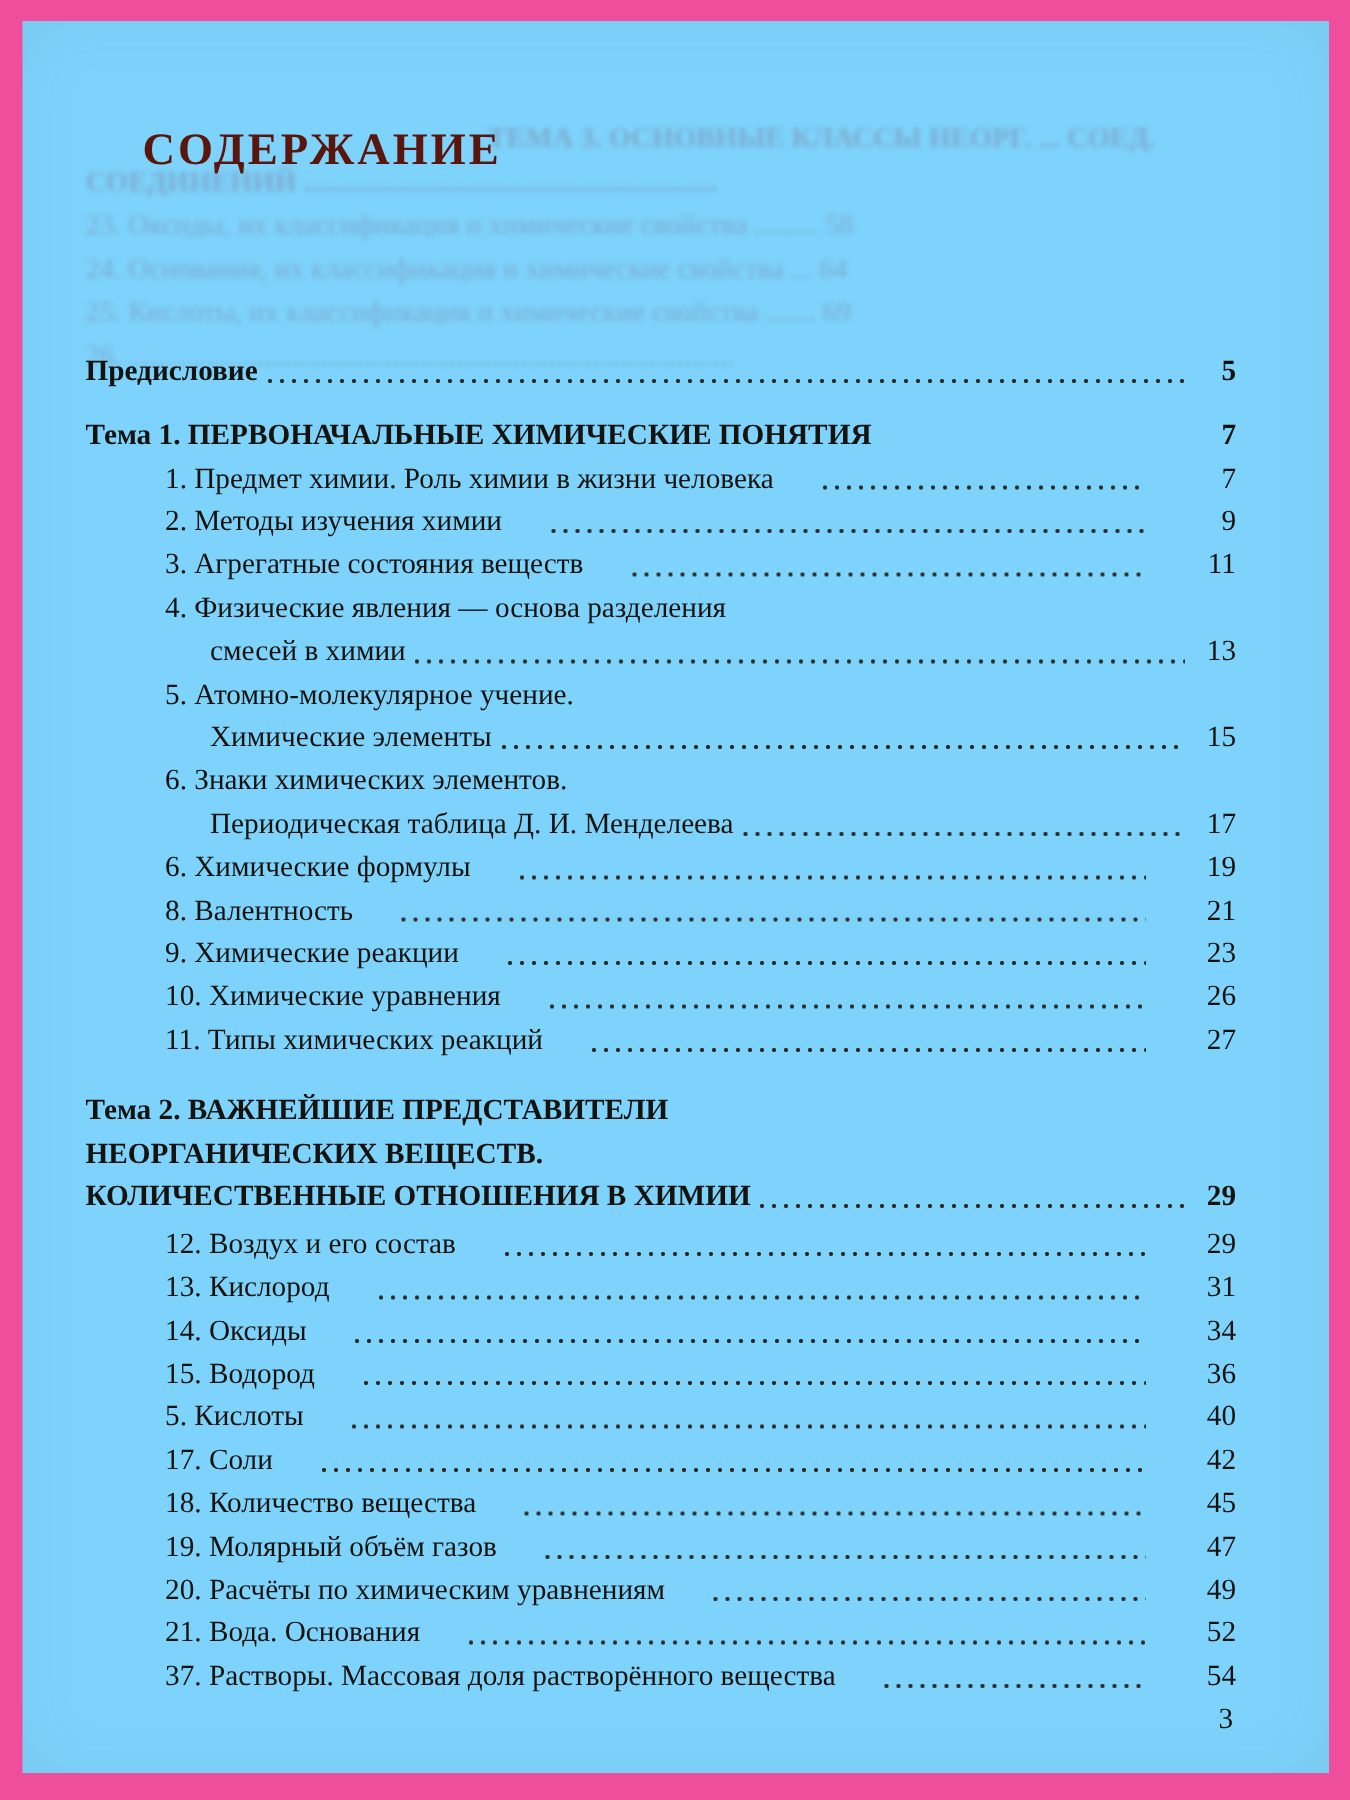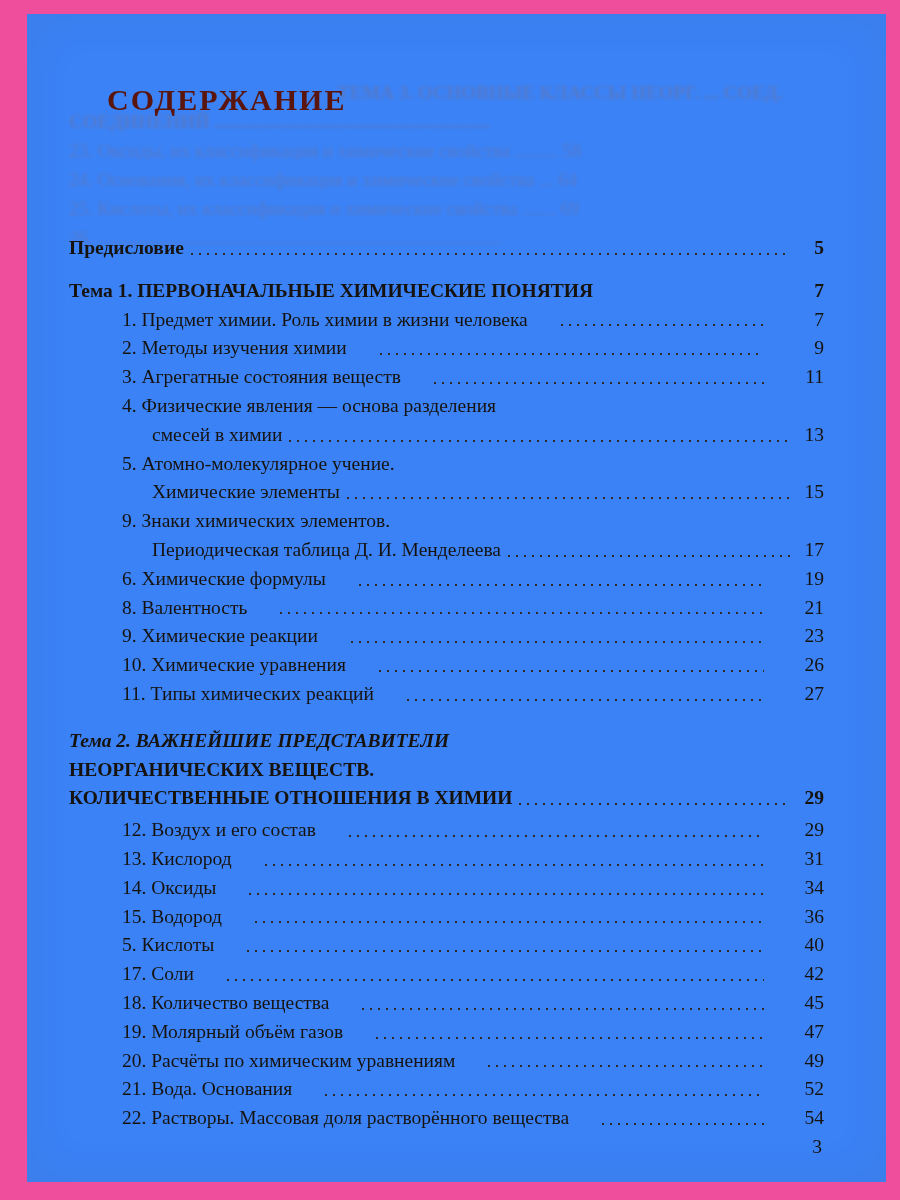--- a/index.html
+++ b/index.html
@@ -3,23 +3,22 @@
 <meta charset="utf-8">
 <style>
   html,body{margin:0;padding:0;}
   body{
     width:900px;height:1200px;position:relative;overflow:hidden;
     background:#ee4e9b;
     font-family:"Liberation Serif", serif;
   }
   .page{
     position:absolute;top:14px;left:15px;right:14px;bottom:18px;
-    background:#3b82f6;
+    background:#7dd3fc;
     box-shadow:inset 0 0 50px rgba(90,70,60,.07);
-    margin-left:12px;
   }
   .ghost{
     position:absolute;top:64px;left:42px;right:58px;z-index:1;
     color:#7a6c85;opacity:.38;filter:blur(1.6px);
     font-size:19px;line-height:29px;pointer-events:none;
     white-space:nowrap;overflow:hidden;
   }
   .ghost .gl1{margin-left:268px;font-weight:700;}
   .ghost .glb{font-weight:700;}
   .content{
@@ -29,21 +28,21 @@
     margin:68px 0 0 38px;
     font-size:30px;line-height:36px;letter-spacing:2px;
     color:#5a150c;font-weight:700;
   }
   .toc{margin-top:116px;font-size:19.5px;color:#16130f;}
   .row{display:flex;line-height:28.8px;}
   .b{font-weight:700;}
   .i1{margin-left:53px;gap:26px;}
   .i2{margin-left:83px;}
   .mt-t1{margin-top:14px;align-items:center;}
-  .mt-t2{margin-top:18px;font-style:italic;}
+  .mt-t2{margin-top:18px;}
   .mt-items{margin-top:3px;justify-content:space-between;}
   .t{flex:0 1 auto;}
   .dots{
     flex:1 1 12px;margin:0 4px;
     background-image:radial-gradient(circle,#2e2a26 1.25px,rgba(0,0,0,0) 1.55px);
     background-size:8px 8px;background-repeat:repeat-x;
     background-position:0 calc(100% - 5px);
   }
   .pg{flex:0 0 auto;min-width:30px;text-align:right;}
   .folio{
@@ -113,21 +112,21 @@
         <div class="row i1">
           <span class="t">5. Атомно-молекулярное учение.</span>
         </div>
         <div class="row i2">
           <span class="t">Химические элементы</span>
           <span class="dots"></span>
           <span class="pg">15</span>
         </div>
 
         <div class="row i1">
-          <span class="t">9. Знаки химических элементов.</span>
+          <span class="t">6. Знаки химических элементов.</span>
         </div>
         <div class="row i2">
           <span class="t">Периодическая таблица Д. И. Менделеева</span>
           <span class="dots"></span>
           <span class="pg">17</span>
         </div>
 
         <div class="row i1">
           <span class="t">6. Химические формулы</span>
           <span class="dots"></span>
@@ -224,21 +223,21 @@
           <span class="pg">49</span>
         </div>
 
         <div class="row i1">
           <span class="t">21. Вода. Основания</span>
           <span class="dots"></span>
           <span class="pg">52</span>
         </div>
 
         <div class="row i1">
-          <span class="t">22. Растворы. Массовая доля растворённого вещества</span>
+          <span class="t">37. Растворы. Массовая доля растворённого вещества</span>
           <span class="dots"></span>
           <span class="pg">54</span>
         </div>
 
       </div>
     </div>
 
     <div class="folio">3</div>
 
   </div>

